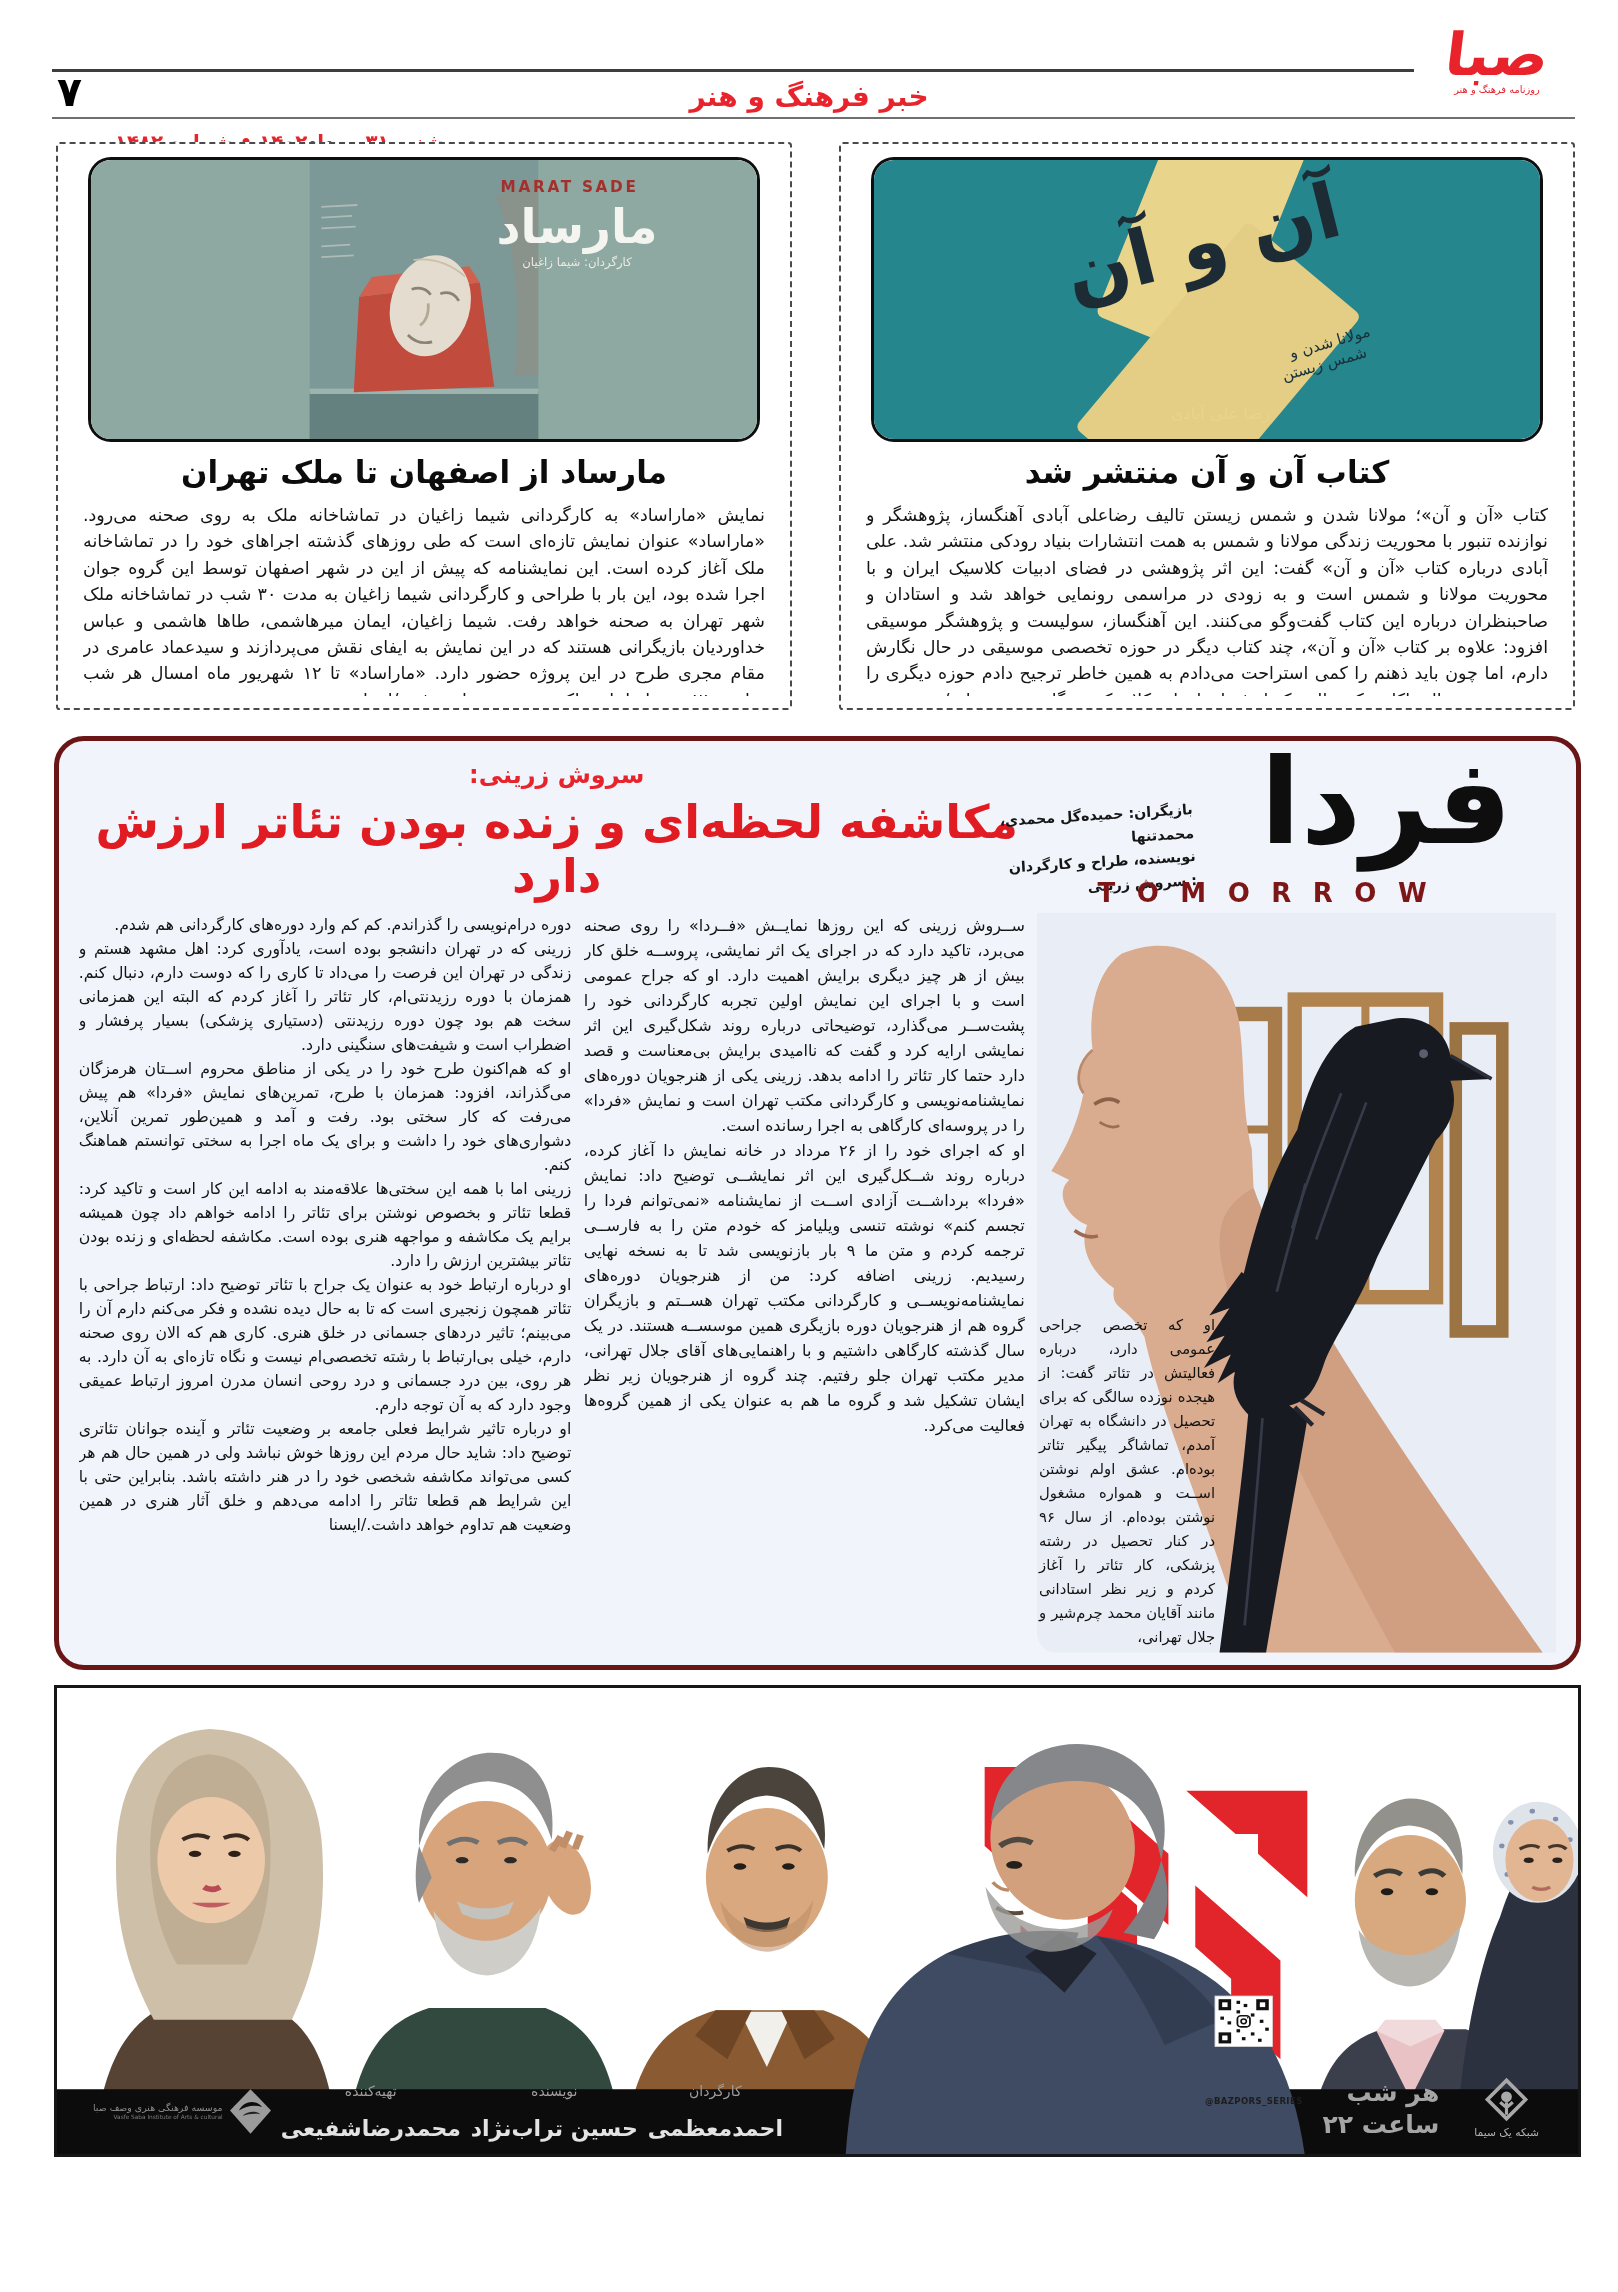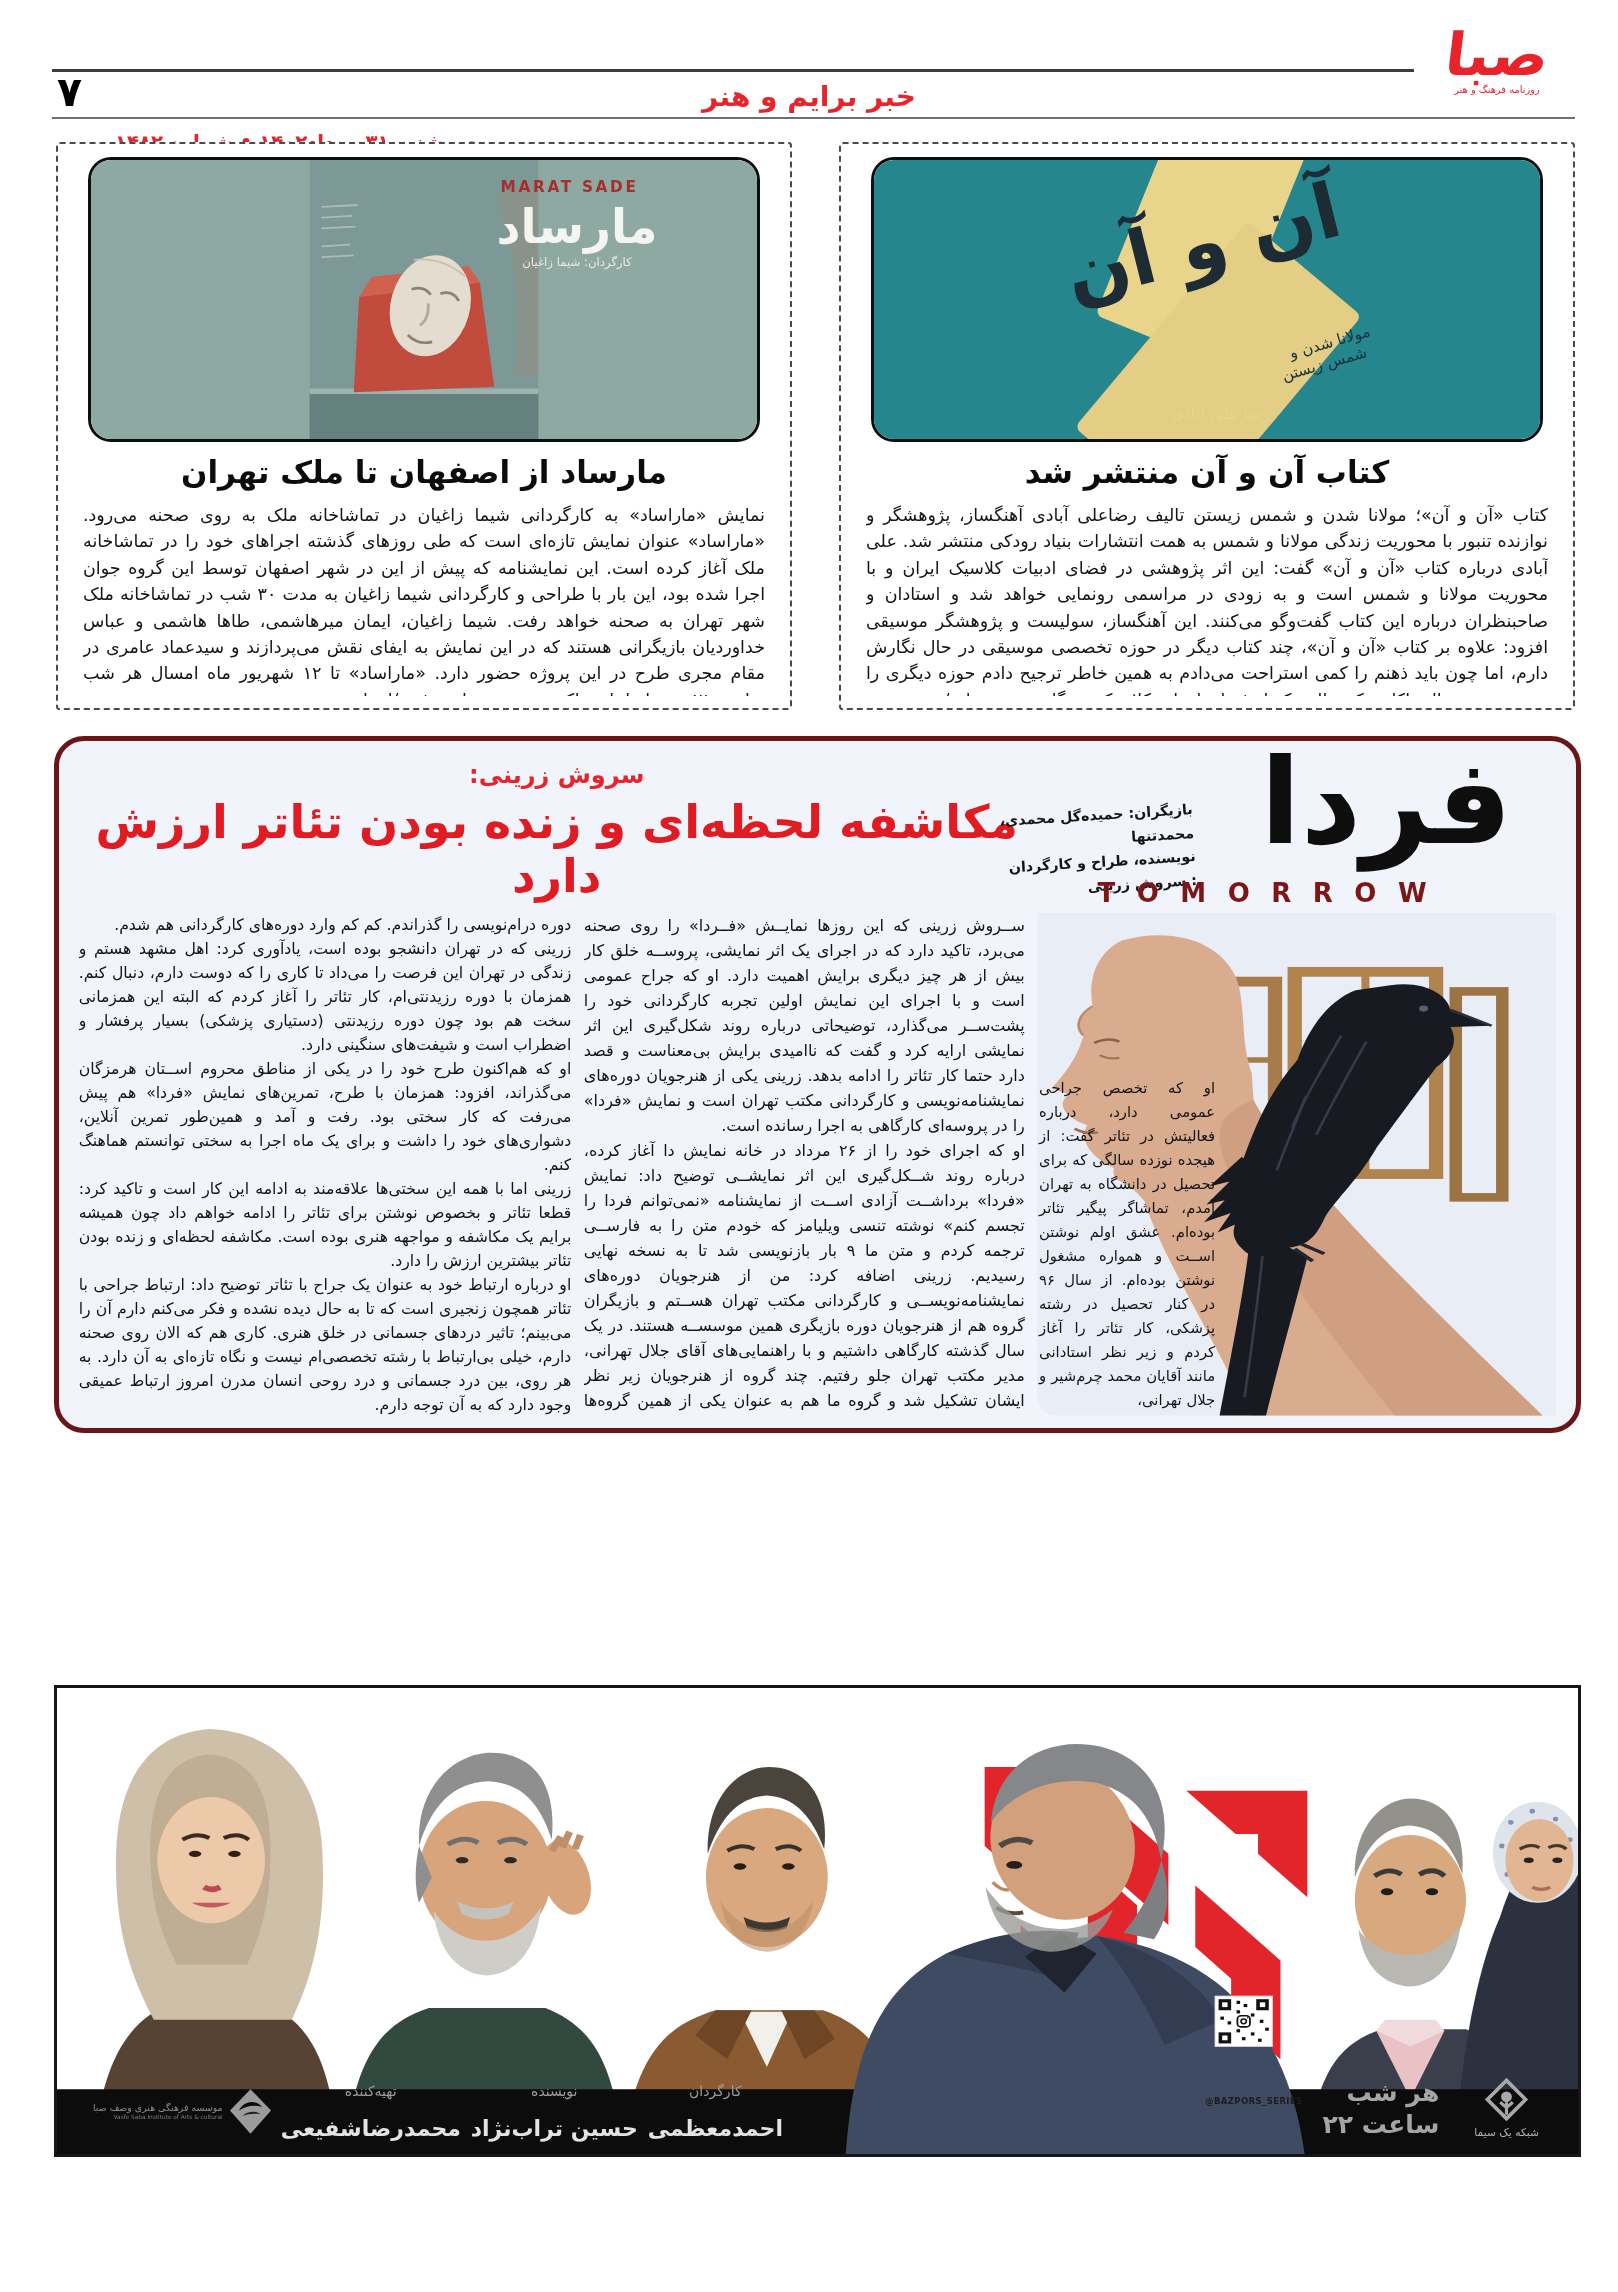--- a/index.html
+++ b/index.html
@@ -21,21 +21,21 @@
   
   .dashed-box { position:absolute; top:142px; height:568px; border:2.7px dashed #4a4a4a; background:#fff; border-radius:3.6px; }
   #box-book { right:43px; width:736px; }
   #box-play { left:56px; width:736px; }
   .box-img { position:absolute; top:12.5px; left:30px; right:30px; height:285px; border:3.6px solid #0e0e0e; border-radius:23px; overflow:hidden;text-align:right; }
   .box-img svg { width:100%; height:100%; display:block; }
   .box-headline { position:absolute; top:310px; left:10.7px; right:10.7px; text-align:center; font-size:31px; font-weight:bold; color:#0c0c0c; }
   .box-body { position:absolute; top:358px; left:25px; right:25px; bottom:12.5px; font-size:17.5px; line-height:26.4px; text-align:justify; color:#151515; overflow:hidden; }
 
   
-  #main-box { position:absolute; left:54px; top:736px; width:1527px; height:697px;
+  #main-box { position:absolute; left:54px; top:736px; width:1527px; height:934px;
     border:5.4px solid #6b1616; border-radius:30px; background:#f1f4fa; }
   .kicker { position:absolute; top:19.7px; left:19.7px; width:956px; text-align:center; font-size:24px; font-weight:bold; color:#e8232b; }
   .main-headline { position:absolute; top:54px; left:19.7px; width:956px; text-align:center; font-size:46px; font-weight:bold; color:#e01b22; }
   .masthead { position:absolute; top:3.6px; right:23px; width:555px; height:165px; }
   .masthead-title { position:absolute; top:-12.5px; right:41px; font-size:118px; font-weight:bold; color:#0e0e0e; line-height:1.2; }
   .masthead-sub { position:absolute; bottom:1.8px; left:0; right:5.4px; text-align:center; font-size:26px; font-weight:bold; letter-spacing:21.5px; color:#7d1717; direction:ltr; white-space:nowrap; }
   .masthead-credits { position:absolute; top:59px; right:358px; width:197px; text-align:right; font-size:14.3px; font-weight:bold; color:#161616; line-height:1.65; transform:rotate(-3.5deg); }
   .main-cols { position:absolute; top:172px; left:19.7px; right:19.7px; bottom:12.5px; display:grid;
     grid-template-columns:519px 441px auto; gap:12.5px; direction:rtl; }
   .img-cell { position:relative; overflow:hidden; border-radius:0 0 0 19.7px; }
@@ -68,21 +68,21 @@
 </head>
 <body>
 
 <div class="hdr-rule-top"></div>
 <div class="saba-logo">
   <div class="saba-logo-text">صبا</div>
   <div class="saba-logo-tag">روزنامه فرهنگ و هنر</div>
 </div>
 <div class="page-number">۷</div>
 <div class="dateline">سه‌شنبه ۳۱ مرداد۱۴۰۲ • شماره ۱۴۸۲</div>
-<div class="section-title">خبر برایم و هنر</div>
+<div class="section-title">خبر فرهنگ و هنر</div>
 <div class="hdr-rule-bottom"></div>
 
 <div class="dashed-box" id="box-book">
   <div class="box-img">
     <svg viewBox="0 0 740 310" preserveAspectRatio="none">
       <rect x="0" y="0" width="740" height="310" fill="#26868d"></rect>
       <rect x="290" y="-55" width="150" height="265" rx="8" transform="rotate(22 365 78)" fill="#e9d48c"></rect>
       <rect x="300" y="85" width="165" height="300" rx="8" transform="rotate(40 382 235)" fill="#e4cd85"></rect>
       <text x="372" y="120" font-size="84" font-weight="bold" fill="#1d2c34" text-anchor="middle" transform="rotate(-14 372 120)">آن و آن</text>
       <text x="508" y="208" font-size="17" fill="#17313a" text-anchor="middle" transform="rotate(-16 508 208)">مولانا شدن و</text>

